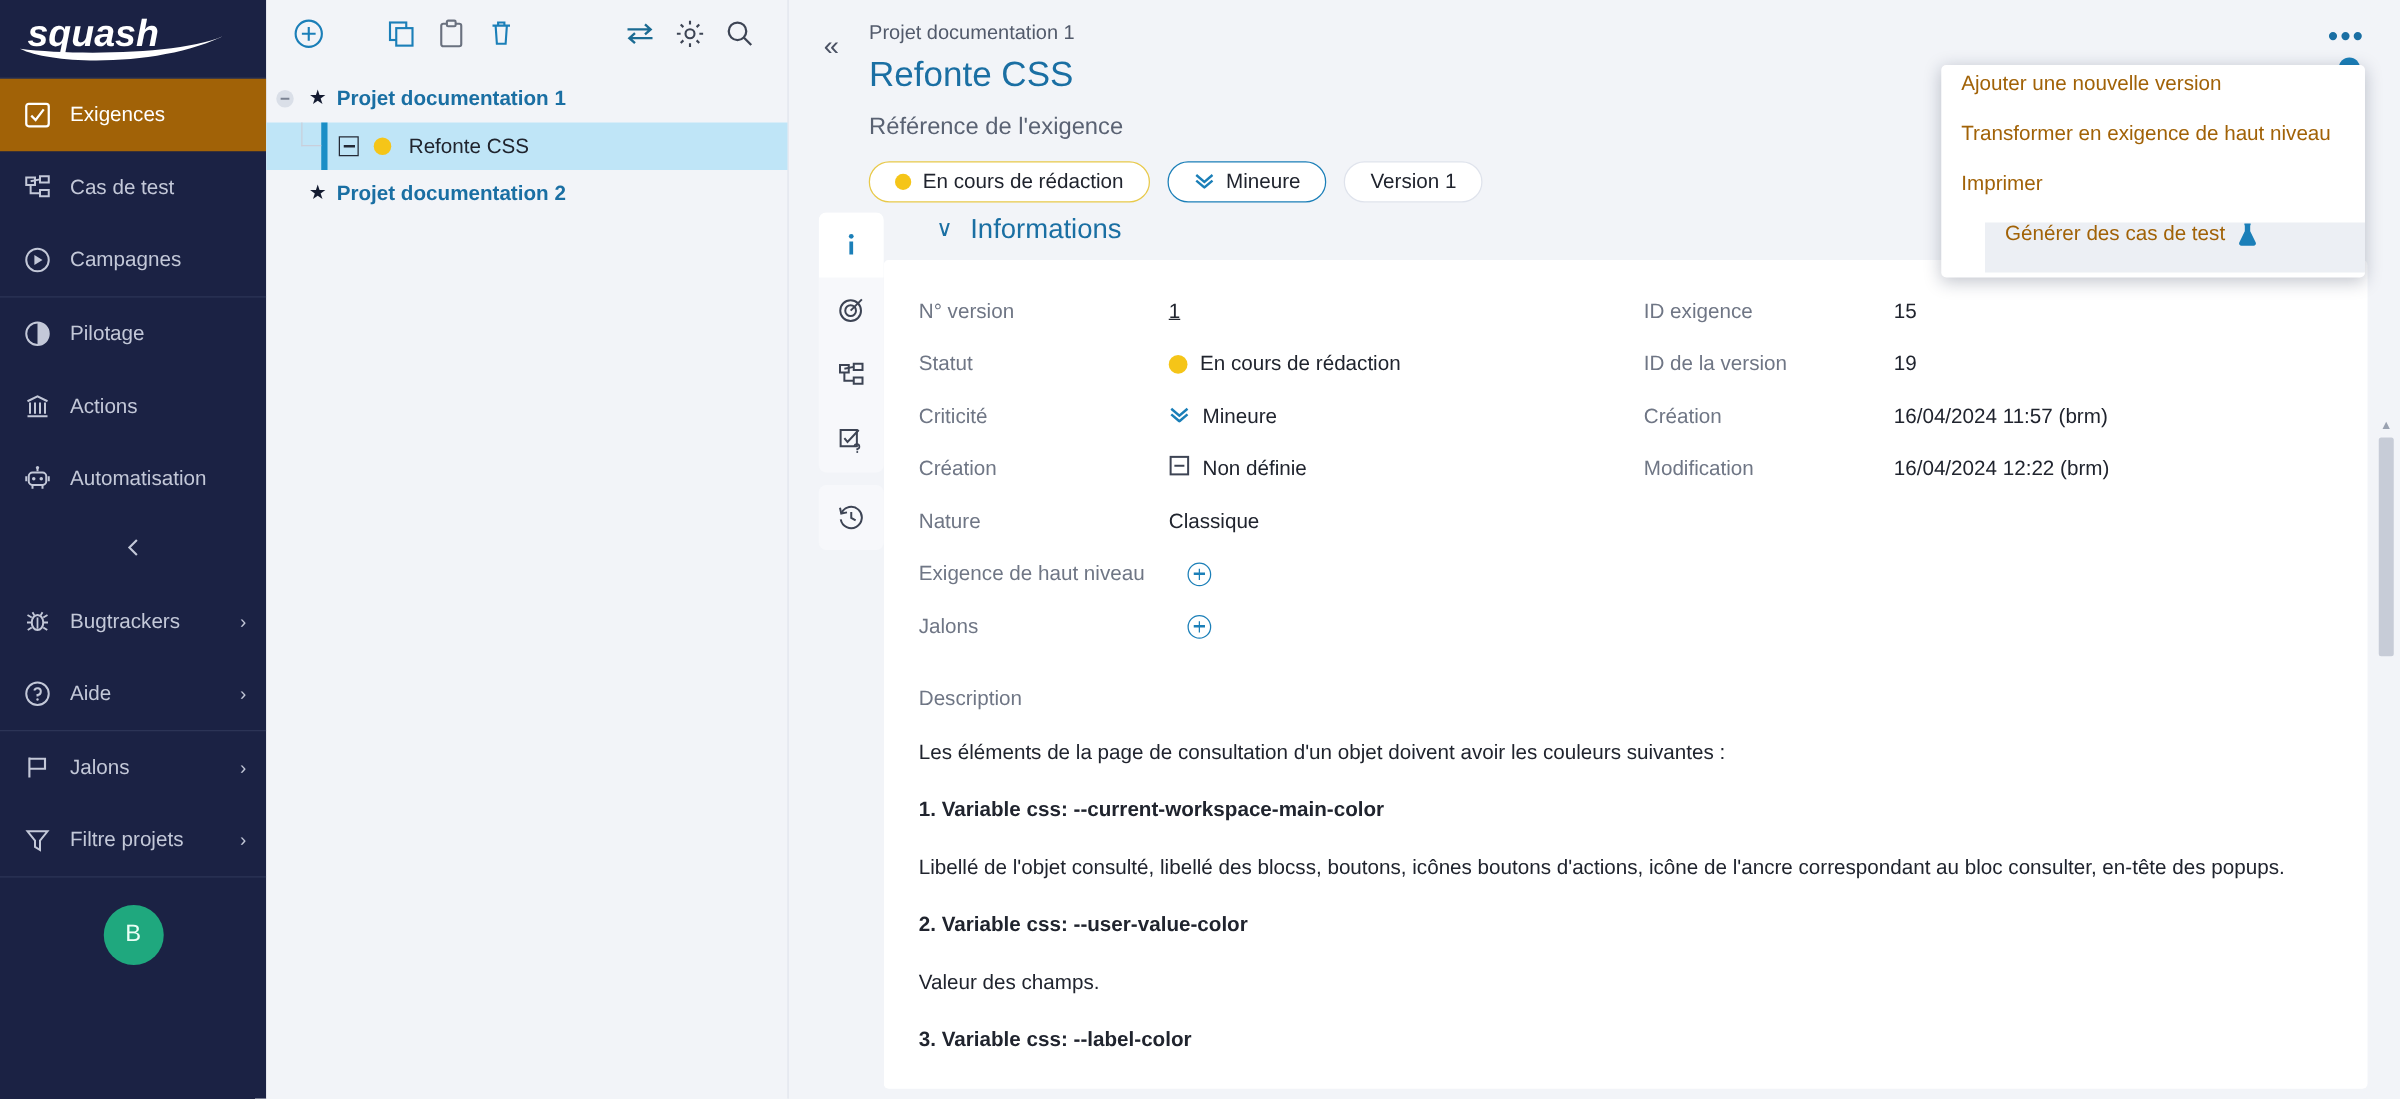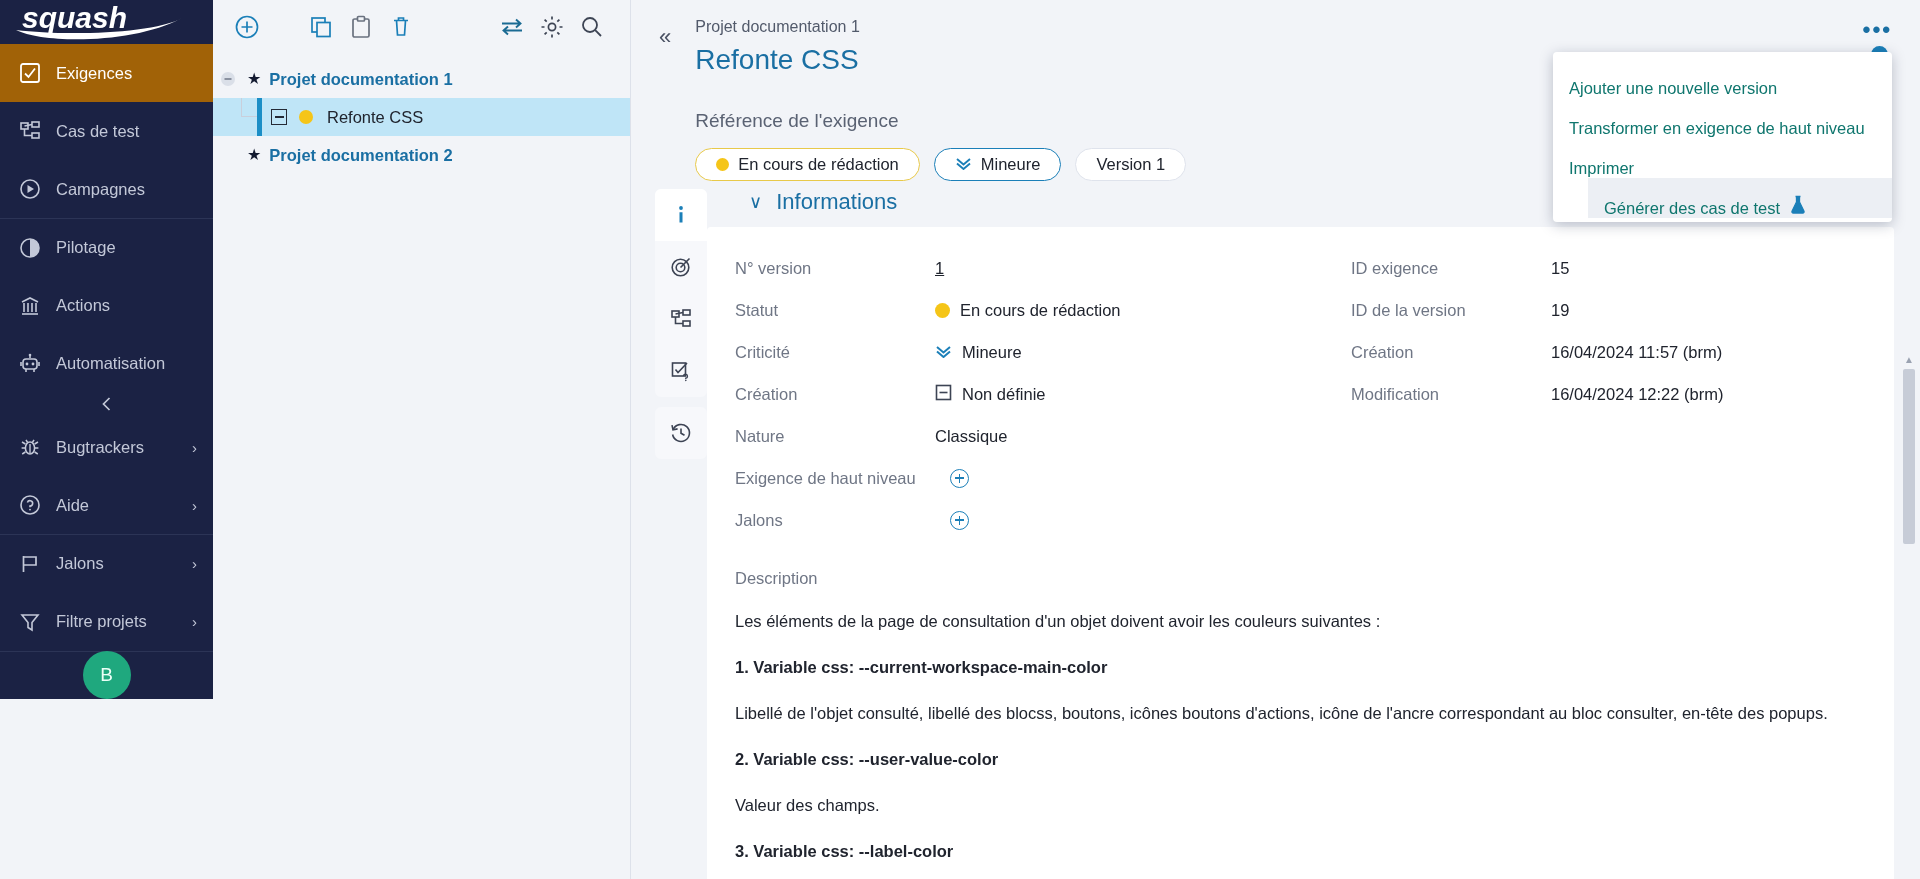--- a/index.html
+++ b/index.html
@@ -6,21 +6,21 @@
   html, body {
     width: 1920px; height: 879px;
     overflow: hidden;
     font-family: "Liberation Sans", sans-serif;
     background: #f2f4f8;
   }
   .app { display: flex; width: 1920px; height: 879px; position: relative; }
 
   
   .sidebar {
-    width: 213px; height: 699px;
+    width: 213px; height: 879px;
     background: #1b2244;
     display: flex; flex-direction: column;
     flex: 0 0 213px;
     position: relative;
   }
   .logo-wrap {
     height: 62px;
     display: flex; align-items: center;
     padding-left: 14px;
     position: relative;
@@ -95,21 +95,21 @@
   .tree-guide { position:absolute; left:28px; top:0; width:16px; height:19px; border-left:1.5px solid #c9cfdb; border-bottom:1.5px solid #c9cfdb; }
 
   
   .main { flex: 1 1 auto; height:879px; background:#f2f4f8; position:relative; display:flex; flex-direction:column; }
   .main-head { padding: 14px 0 0 0; position: relative; }
   .head-inner { display:flex; align-items:flex-start; padding-left: 28px; }
   .dbl-chev { font-size: 22px; color:#4a5163; margin-top:10px; cursor:pointer; user-select:none; }
   .titles { margin-left: 24px; }
   .crumb { font-size: 16px; color:#525a6b; line-height: 26px; }
   .bigtitle { font-size: 28px; color:#1a6fa3; font-weight: 400; line-height: 36px; margin-top:2px; }
-  .subtitle { font-size: 19px; color:#5a6273; margin-top: 32px; }
+  .subtitle { font-size: 19px; color:#5a6273; margin-top: 13px; }
   .badges { display:flex; gap: 14px; margin-top: 16px; }
   .badge {
     height: 33px; border-radius: 17px; background:#fff;
     display:flex; align-items:center; padding: 0 20px;
     font-size: 16.5px; color:#20242e; cursor:pointer;
     border: 1.5px solid #dfe3ec; gap: 9px;
   }
   .badge.status { border-color:#e8c94a; }
   .badge.crit { border-color:#1b7fb8; }
   .badge .bdot { width:13px; height:13px; border-radius:50%; background:#f5c518; }
@@ -120,42 +120,42 @@
   .blue-dot-hidden { position:absolute; right: 32px; top: 46px; width:17px; height:17px; border-radius:50%; background:#1b7fb8; }
 
   
   .dropdown {
     position:absolute; top: 52px; right: 28px; width: 339px;
     background:#fff; border-radius: 4px;
     box-shadow: 0 3px 14px rgba(20,30,60,.26);
     padding: 6px 0 4px 0; z-index: 40;
   }
   .dd-item {
-    height: 40px; display:flex; align-items:flex-end;
-    padding: 0 0 0 16px; font-size: 16.5px; color:#0f766e; cursor:pointer;
+    height: 40px; display:flex; align-items:flex-start;
+    padding: 0 0 0 16px; font-size: 16.5px; color:#a16207; cursor:pointer;
     gap: 9px;
   }
   .dd-item.hl { background:#eceff4;margin-left:35px; }
 
   
   .content-wrap { display:flex; flex:1 1 auto; min-height:0; padding-left: 24px; }
   .rail { width: 52px; flex:0 0 52px; padding-top: 8px; }
   .rail-group { background:#f7f8fb; border-radius: 6px; overflow:hidden; }
   .rail-btn { width:52px; height:52px; display:flex; align-items:center; justify-content:center; cursor:pointer; }
   .rail-btn.active { background:#fff; }
   .rail-gap { height: 10px; }
 
   .panel-col { flex:1 1 auto; min-width:0; padding-right: 26px; overflow:hidden; position:relative; }
   .sec-head { display:flex; align-items:center; gap: 14px; padding: 8px 0 12px 42px; }
   .sec-chev { color:#1a6fa3; font-size:18px; line-height:1; }
   .sec-title { color:#1a6fa3; font-size: 22px; }
   .card { background:#fff; border-radius: 4px; padding: 20px 28px 26px 28px; }
   .grid2 { display:flex; }
   .colL { width: 580px; flex:0 0 580px; }
-  .colR { flex:1 1 auto;margin-left:36px; }
+  .colR { flex:1 1 auto; }
   .frow { display:flex; align-items:center; min-height: 42px; }
   .flabel { color:#6f7685; font-size: 16.5px; width: 200px; flex:0 0 200px; }
   .flabel.wide { width: 215px; flex:0 0 215px; }
   .fval { color:#20242e; font-size: 16.5px; display:flex; align-items:center; gap: 10px; }
   .fval u { text-decoration: underline; }
   .chev-dbl-blue { color:#1b7fb8; font-size: 16px; line-height:1; }
   .plus-circ { width:19px; height:19px; border-radius:50%; border:1.6px solid #1b7fb8; position:relative; display:inline-block; cursor:pointer; }
   .plus-circ::before, .plus-circ::after { content:""; position:absolute; background:#1b7fb8; }
   .plus-circ::before { left:4px; right:4px; top:7.6px; height:1.6px; }
   .plus-circ::after { top:4px; bottom:4px; left:7.6px; width:1.6px; }

